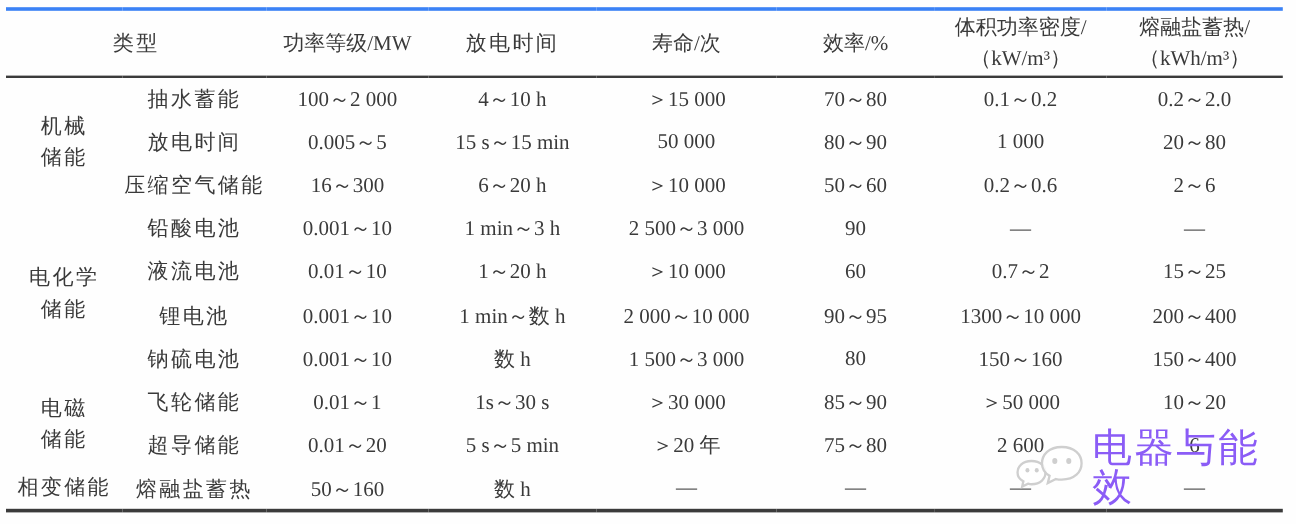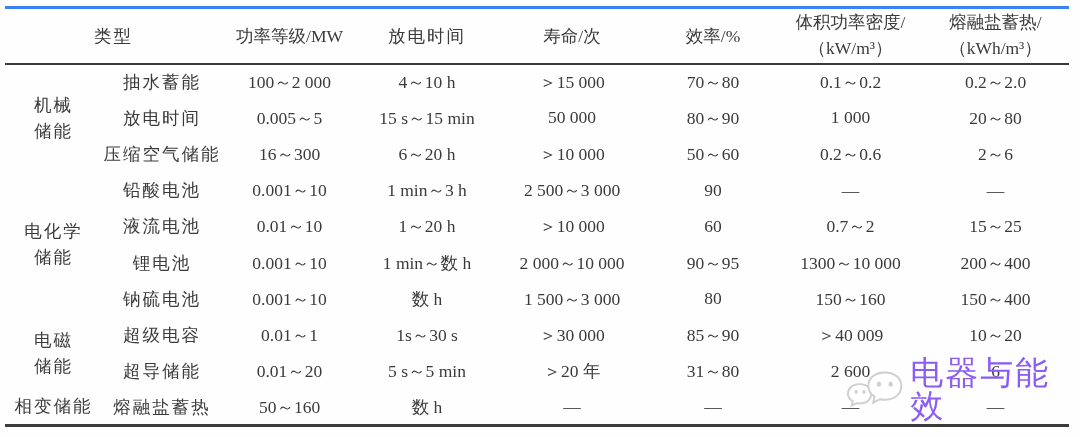--- a/index.html
+++ b/index.html
@@ -160,34 +160,34 @@
         <td>1 500～3 000</td>
         <td>80</td>
         <td>150～160</td>
         <td>150～400</td>
       </tr>
       <tr>
         <td rowspan="2" class="group-cell">
           <div>电磁</div>
           <div>储能</div>
         </td>
-        <td class="cjk">超级电容</td>
+        <td class="cjk">飞轮储能</td>
         <td>0.01～1</td>
         <td>1s～30 s</td>
         <td>＞30 000</td>
         <td>85～90</td>
-        <td>＞40 009</td>
+        <td>＞50 000</td>
         <td>10～20</td>
       </tr>
       <tr>
         <td class="cjk">超导储能</td>
         <td>0.01～20</td>
         <td>5 s～5 min</td>
         <td>＞20 年</td>
-        <td>31～80</td>
+        <td>75～80</td>
         <td>2 600</td>
         <td>6</td>
       </tr>
       <tr>
         <td class="group-cell">
           <div>相变储能</div>
         </td>
         <td class="cjk">熔融盐蓄热</td>
         <td>50～160</td>
         <td>数 h</td>

